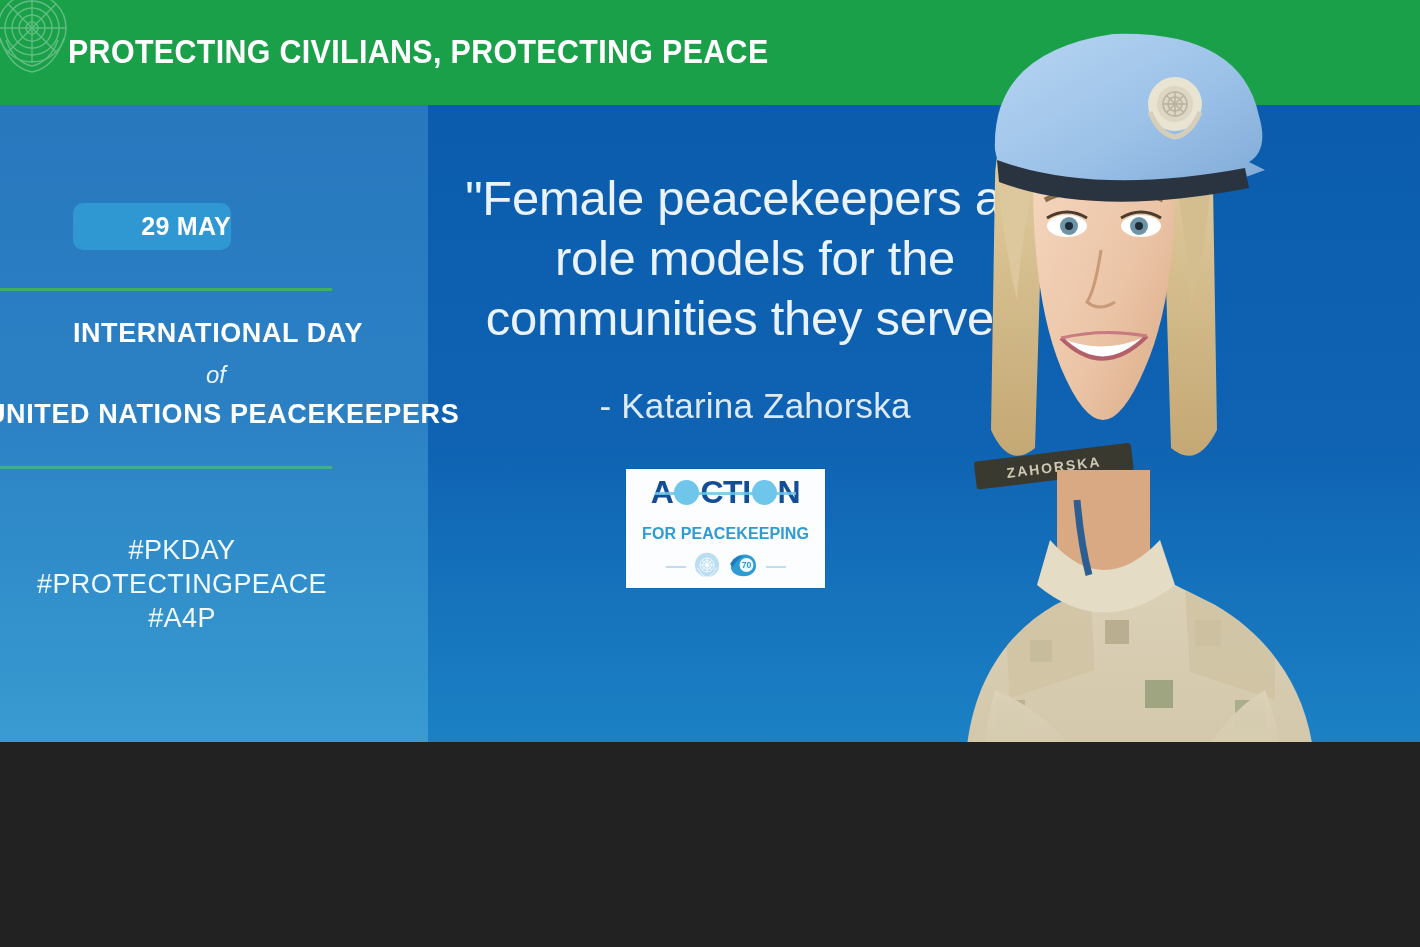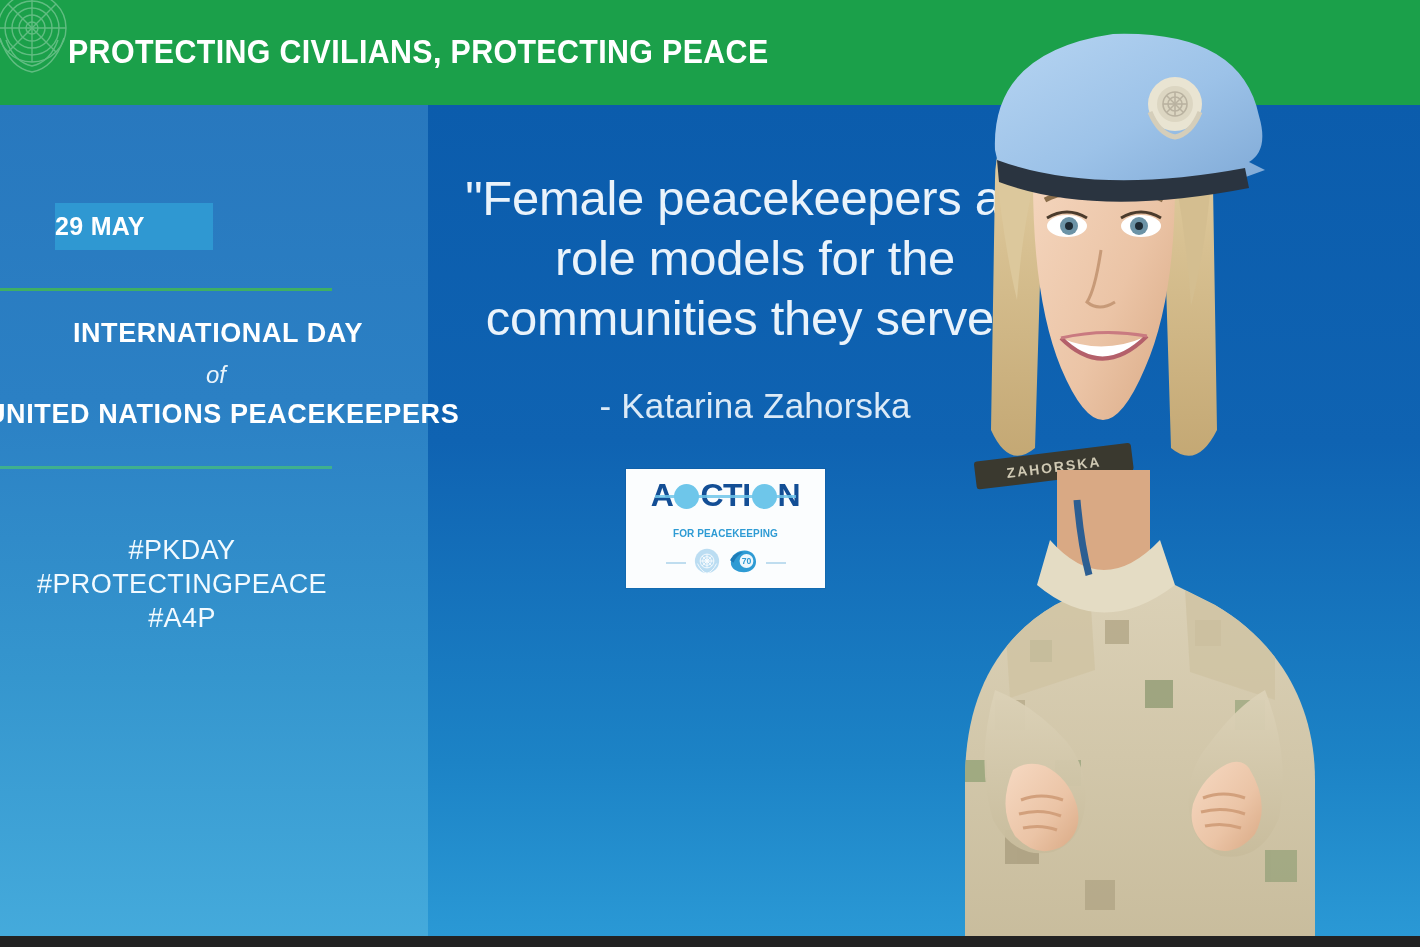--- a/index.html
+++ b/index.html
@@ -1,20 +1,20 @@
 <!DOCTYPE html>
 <html><head>
 <meta charset="utf-8">
 <title>UN Peacekeepers Day Graphic</title>
 <style>
   * { margin:0; padding:0; box-sizing:border-box; }
   html,body { background:#222; }
   .stage {
     position:relative;
-    width:1420px; height:936px;
+    width:1420px; height:742px;
     overflow:hidden;
     font-family:"Liberation Sans", sans-serif;
     background:#0C5DAE;
     -webkit-font-smoothing:antialiased;
   }
 
   
   .bg-left {
     position:absolute; left:0; top:105px; width:428px; height:842px;
     background:linear-gradient(180deg,#2878BE 0%, #2B80C4 35%, #3596CE 68%, #45ABDC 100%);
@@ -41,24 +41,24 @@
     white-space:nowrap;
   }
   .watermark {
     position:absolute; left:-24px; top:-28px;
     width:112px; height:112px;
     opacity:0.30;
   }
 
   
   .date-badge {
-    position:absolute; left:55px; top:203px;
+    position:absolute; left:73px; top:203px;
     width:158px; height:47px;
     background:#2F98D2;
-    display:flex; align-items:center; justify-content:flex-start;
+    display:flex; align-items:center; justify-content:flex-end;border-radius:10px;
   }
   .date-badge span {
     color:#ffffff; font-size:25px; font-weight:bold; letter-spacing:0.3px;
   }
 
   .rule {
     position:absolute; left:0; width:332px; height:3px;
     background:#3FAF63;
   }
   .rule-top { top:288px; }
@@ -128,21 +128,21 @@
   }
   .a4p-action .dot-o {
     display:inline-block; width:25px; height:25px; border-radius:50%;
     background:#6EC6EA; margin:0 1px; position:relative; top:1px;
   }
   .a4p-strike {
     position:absolute; left:4px; right:4px; top:16px; height:3px;
     background:#6EC6EA; opacity:0.85;
   }
   .a4p-sub {
-    font-size:10px; font-weight:bold; color:#2E9BD4;
+    font-size:16px; font-weight:bold; color:#2E9BD4;
     letter-spacing:0.1px; margin-top:17px;
   }
   .a4p-emblems {
     display:flex; align-items:center; justify-content:space-between;
     gap:8px; margin-top:9px;
   }
   .a4p-dash { width:20px; height:2px; background:#BFDDEF; }
 
   
   .photo {

